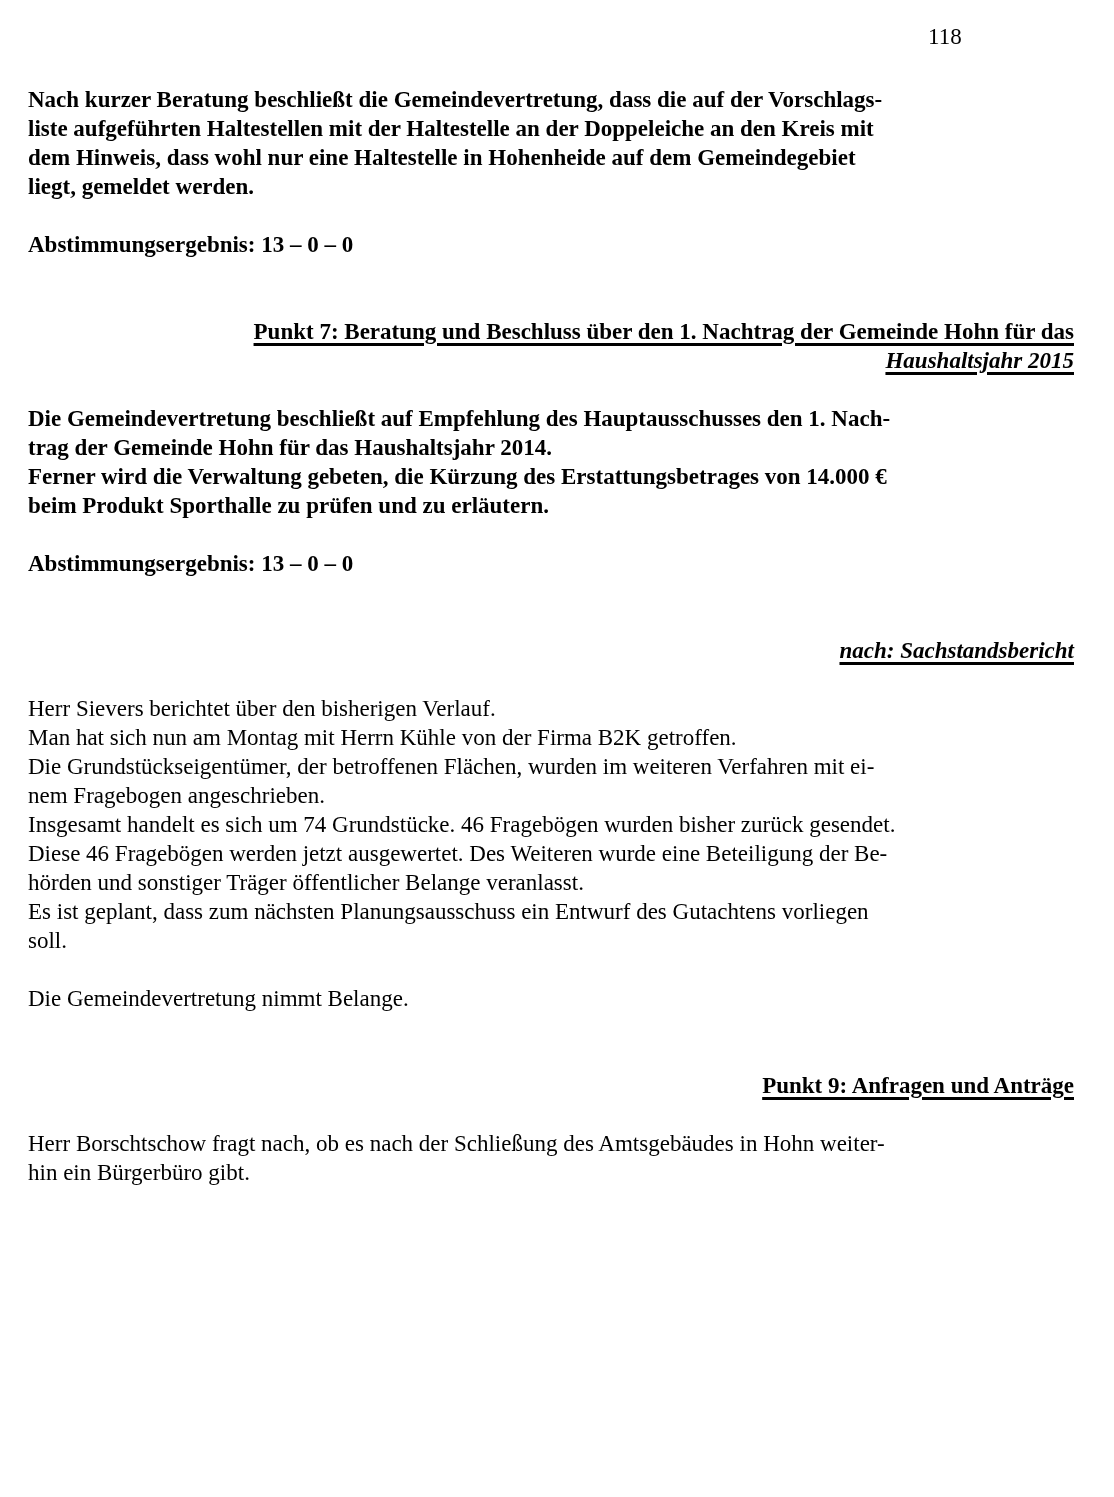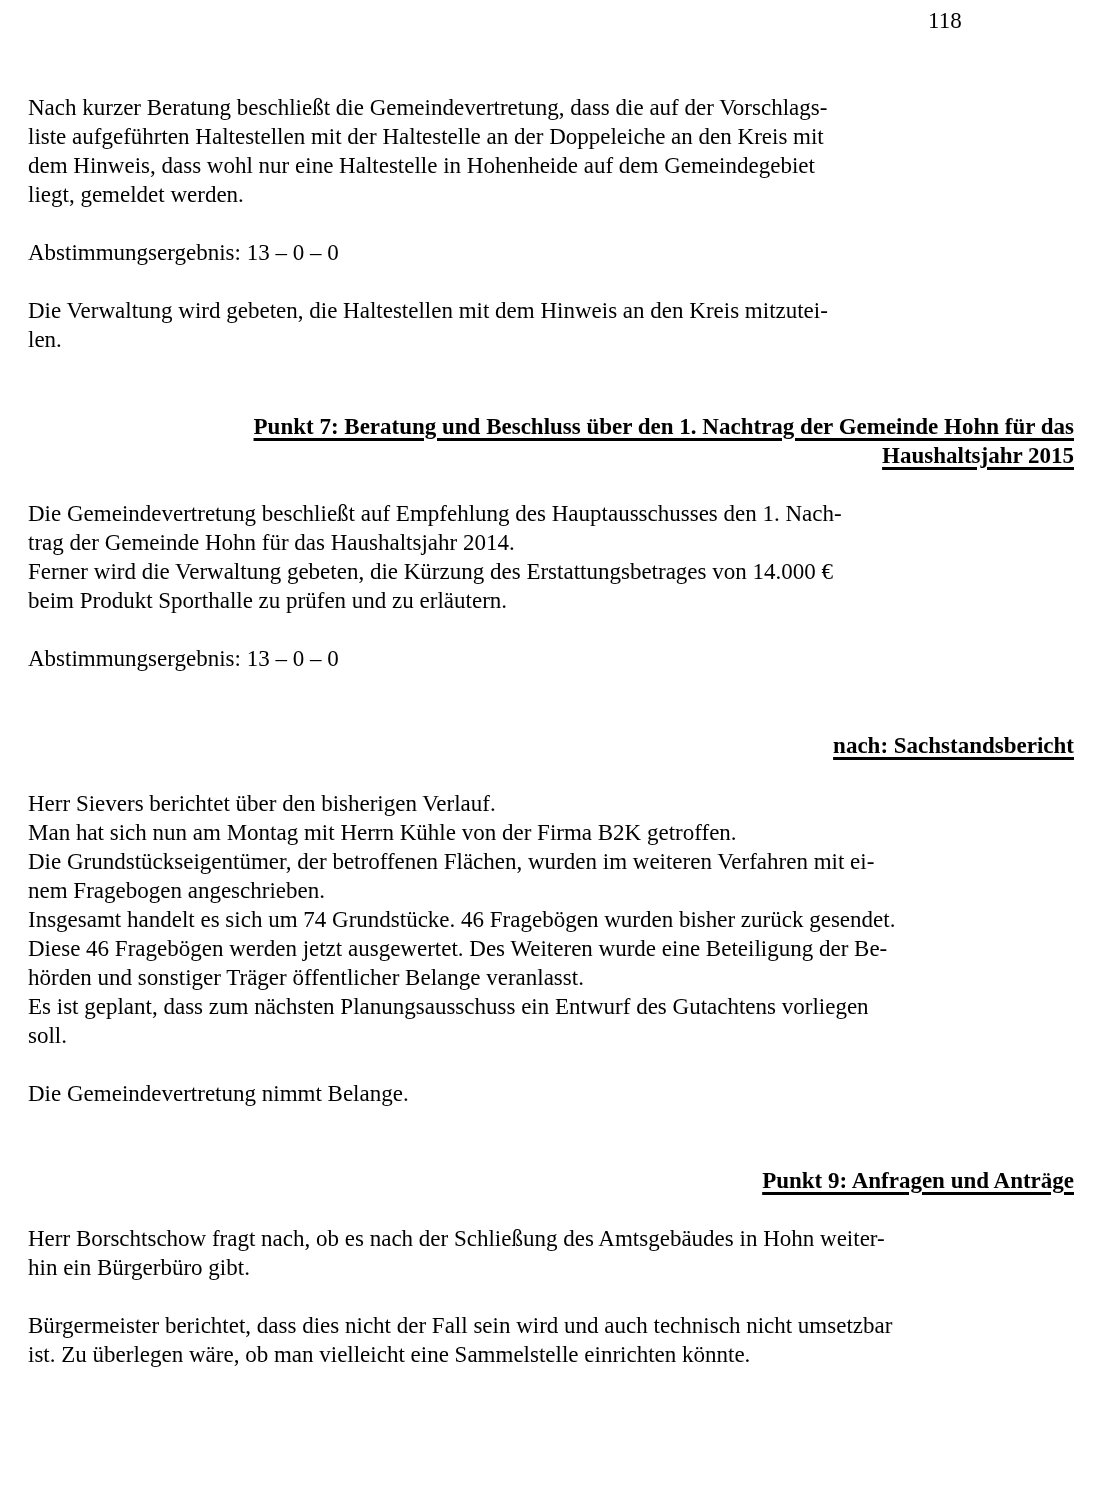--- a/index.html
+++ b/index.html
@@ -15,43 +15,43 @@
     background: #ffffff;
     color: #000000;
     font-family: "Liberation Serif", serif;
     font-size: 23px;
     line-height: 29px;
     padding: 85px 40px 20px 28px;
     overflow: hidden;
   }
   .page-number {
     position: absolute;
-    top: 6px;
+    top: 22px;
     left: 928px;
     font-size: 23px;
     font-weight: normal;
   }
   p.para {
     margin: 0 0 29px 0;
     white-space: pre-line;
   }
   p.bold {
-    font-weight: normal;
-    margin-top: 8px;
+    font-weight: bold;
   }
   .heading {
     font-weight: bold;
     margin: 58px 0 29px 0;
     text-align: right;
   }
   .heading .line {
     display: block;
   }
   .heading .line.indent {
     padding-left: 99px;
+    font-style: italic;
   }
   .u {
     text-decoration: underline;
     text-decoration-thickness: 2.5px;
     text-underline-offset: 4px;
   }
 </style>
 </head>
 <body>
 
@@ -59,22 +59,20 @@
 
   <div class="page-number">118</div>
 
   <p class="para bold">Nach kurzer Beratung beschließt die Gemeindevertretung, dass die auf der Vorschlags-
 liste aufgeführten Haltestellen mit der Haltestelle an der Doppeleiche an den Kreis mit
 dem Hinweis, dass wohl nur eine Haltestelle in Hohenheide auf dem Gemeindegebiet
 liegt, gemeldet werden.</p>
 
   <p class="para bold">Abstimmungsergebnis: 13 – 0 – 0</p>
 
-  <p class="para bold">Die Verwaltung wird gebeten, die Haltestellen mit dem Hinweis an den Kreis mitzutei-
-len.</p>
 
   <div class="heading">
     <span class="line"><span class="u">Punkt 7: Beratung und Beschluss über den 1. Nachtrag der Gemeinde Hohn für das</span></span>
     <span class="line indent"><span class="u">Haushaltsjahr 2015</span></span>
   </div>
 
 
   <p class="para bold">Die Gemeindevertretung beschließt auf Empfehlung des Hauptausschusses den 1. Nach-
 trag der Gemeinde Hohn für das Haushaltsjahr 2014.
 Ferner wird die Verwaltung gebeten, die Kürzung des Erstattungsbetrages von 14.000 €
@@ -98,16 +96,14 @@
 
   <p class="para">Die Gemeindevertretung nimmt Belange.</p>
 
   <div class="heading">
     <span class="line"><span class="u">Punkt 9: Anfragen und Anträge</span></span>
   </div>
 
   <p class="para">Herr Borschtschow fragt nach, ob es nach der Schließung des Amtsgebäudes in Hohn weiter-
 hin ein Bürgerbüro gibt.</p>
 
-  <p class="para">Bürgermeister berichtet, dass dies nicht der Fall sein wird und auch technisch nicht umsetzbar
-ist. Zu überlegen wäre, ob man vielleicht eine Sammelstelle einrichten könnte.</p>
 
 </div>
 
 </body></html>

